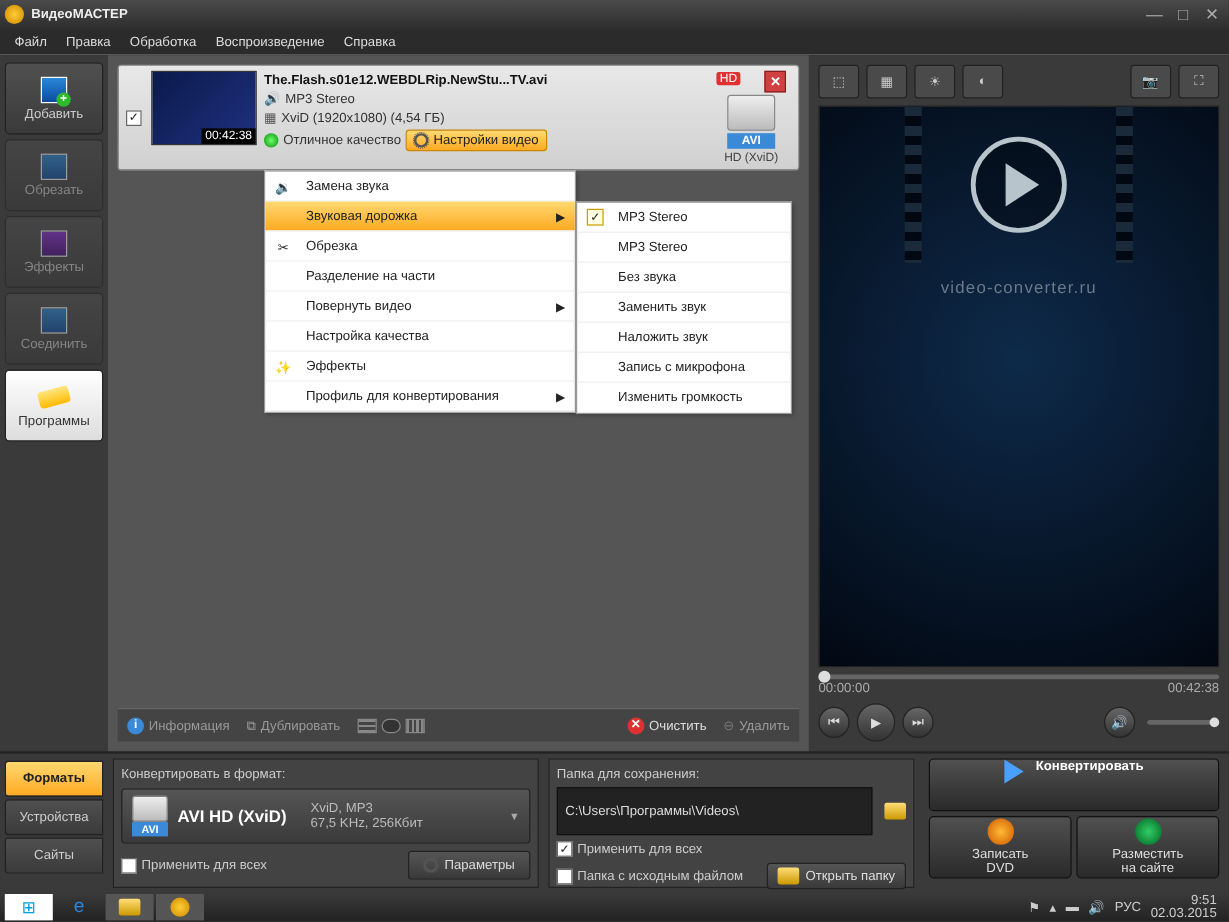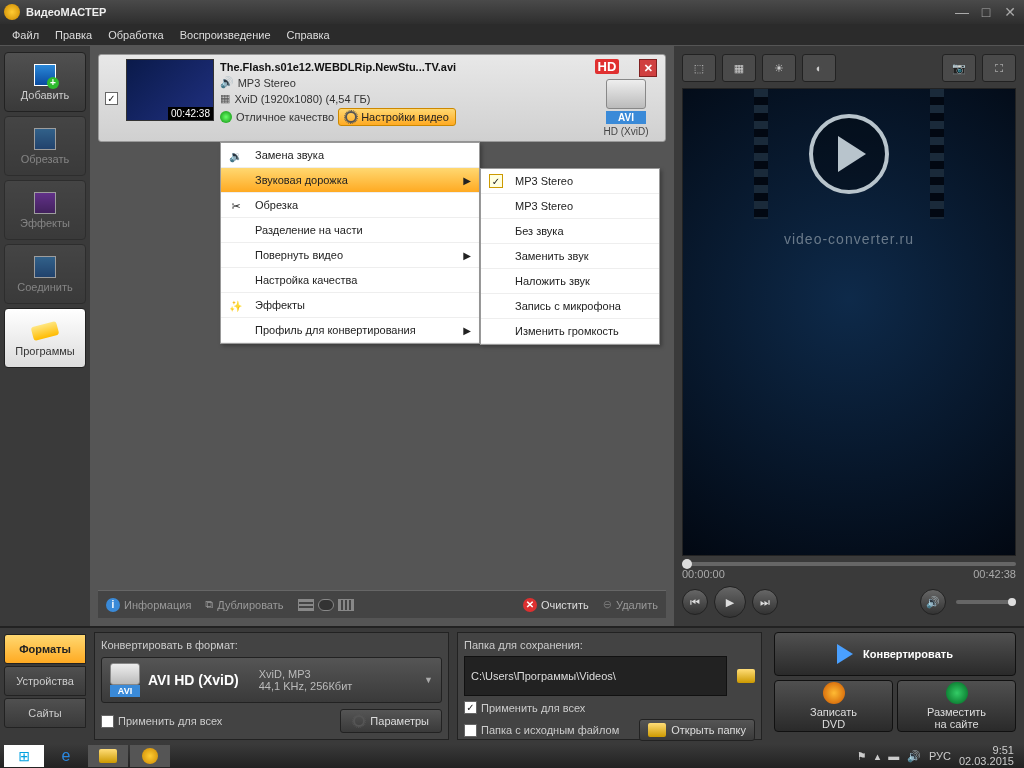--- a/index.html
+++ b/index.html
@@ -34,21 +34,21 @@
 .thumb { width:88px; height:62px; background:linear-gradient(135deg,#0a1a4a,#203080); border:1px solid #333; position:relative; }
 .thumb-time { position:absolute; bottom:0; right:0; background:#000; color:#fff; font-size:10px; padding:1px 3px; }
 .file-meta { flex:1; display:flex; flex-direction:column; gap:3px; padding-top:2px; }
 .file-meta .fname { font-weight:bold; color:#111; }
 .meta-line { display:flex; align-items:center; gap:4px; color:#333; }
 .q-dot { width:12px; height:12px; border-radius:50%; background:radial-gradient(#6aff6a,#0a8a0a); }
 .pillbtn { background:linear-gradient(#ffd871,#ffaa22); border:1px solid #cc8800; border-radius:3px; padding:2px 6px; display:flex; align-items:center; gap:4px; color:#222; cursor:pointer; }
 .gear { width:12px; height:12px; border:2px solid #555; border-radius:50%; position:relative; }
 .gear:before { content:""; position:absolute; inset:-3px; border:1px dotted #555; border-radius:50%; }
 .fmtbox { width:70px; display:flex; flex-direction:column; align-items:center; gap:2px; }
-.badge-hd { background:#e03030; color:#fff; font-size:13px; font-weight:bold; padding:0 3px; border-radius:2px; }
+.badge-hd { background:#e03030; color:#fff; font-size:10px; font-weight:normal; padding:0 3px; border-radius:2px; }
 .fmt-icon { width:40px; height:30px; background:linear-gradient(#eee,#bbb); border:1px solid #888; border-radius:3px; }
 .fmt-label { background:#3a8ad8; color:#fff; width:40px; text-align:center; font-size:10px; padding:1px 0; font-weight:bold; }
 .close-x { width:18px; height:18px; background:#d04040; color:#fff; border:1px solid #802020; display:flex; align-items:center; justify-content:center; font-weight:bold; cursor:pointer; font-size:11px; }
 
 
 .cmenu { position:absolute; background:#fff; border:1px solid #999; box-shadow:2px 2px 4px rgba(0,0,0,0.3); color:#222; z-index:10; }
 .cmenu1 { left:130px; top:96px; width:260px; }
 .cmenu2 { left:390px; top:122px; width:180px; }
 .mi { padding:6px 10px 6px 34px; cursor:pointer; position:relative; border-bottom:1px solid #eee; }
 .mi.hl { background:linear-gradient(#ffd871,#ffaa22); }
@@ -94,21 +94,21 @@
 .format-sel { flex:1; height:44px; background:linear-gradient(#555,#3a3a3a); border:1px solid #222; border-radius:3px; display:flex; align-items:center; padding:4px 8px; gap:8px; cursor:pointer; }
 .format-sel .big-label { color:#fff; font-size:14px; font-weight:bold; }
 .dd-arrow { margin-left:auto; color:#aaa; font-size:9px; }
 .cp-bottom { display:flex; gap:8px; align-items:center; }
 .mini-chk { display:flex; align-items:center; gap:4px; color:#ccc; }
 .param-btn { background:linear-gradient(#555,#3a3a3a); border:1px solid #222; border-radius:3px; padding:5px 12px; display:flex; align-items:center; gap:5px; color:#ddd; cursor:pointer; }
 .save-panel { width:305px; border:1px solid #222; margin:4px; padding:6px; background:#434343; display:flex; flex-direction:column; gap:5px; }
 .path-input { height:40px; background:#222; border:1px solid #111; display:flex; align-items:center; padding:0 6px; color:#ddd; }
 .folder-ic { width:18px; height:14px; background:linear-gradient(#ffdd77,#cc9900); border-radius:2px; margin-left:6px; }
 .right-actions { flex:1; padding:4px 8px; display:flex; flex-direction:column; gap:4px; }
-.convert-btn { height:44px; background:linear-gradient(#505050,#2a2a2a); border:1px solid #111; border-radius:4px; display:flex; align-items:center; justify-content:center; gap:10px; color:#fff; font-size:15px; font-weight:bold; cursor:pointer; }
+.convert-btn { height:44px; background:linear-gradient(#505050,#2a2a2a); border:1px solid #111; border-radius:4px; display:flex; justify-content:center; gap:10px; color:#fff; font-size:15px; font-weight:bold; cursor:pointer; }
 .cv-ic { width:0; height:0; border-left:16px solid #4aa0ff; border-top:10px solid transparent; border-bottom:10px solid transparent; }
 .ra-row { display:flex; gap:4px; }
 .ra-btn { flex:1; height:52px; background:linear-gradient(#505050,#2a2a2a); border:1px solid #111; border-radius:4px; display:flex; flex-direction:column; align-items:center; justify-content:center; color:#ddd; cursor:pointer; gap:2px; font-size:10px; text-align:center; }
 .ra-ic { width:22px; height:22px; border-radius:50%; }
 .ra-ic.dvd { background:radial-gradient(#ffbb33,#cc5500); }
 .ra-ic.web { background:radial-gradient(#33cc66,#006622); }
 
 
 .taskbar { height:24px; background:linear-gradient(#3a3a3a,#222); display:flex; align-items:center; padding:0 4px; color:#ccc; }
 .tb-app { width:40px; height:22px; display:flex; align-items:center; justify-content:center; margin-right:2px; cursor:pointer; }
@@ -307,21 +307,21 @@
     <div class="format-sel">
       <div style="display:flex;flex-direction:column;align-items:center">
         <div class="fmt-icon" style="width:30px;height:22px"></div>
         <div class="fmt-label" style="width:30px;font-size:9px">AVI</div>
       </div>
       <div>
         <div class="big-label">AVI HD (XviD)</div>
       </div>
       <div style="color:#bbb;font-size:10px;line-height:12px;margin-left:12px">
         <div>XviD, MP3</div>
-        <div>44,1 KHz,  256Кбит</div>
+        <div>67,5 KHz,  256Кбит</div>
       </div>
       <div class="dd-arrow">▼</div>
     </div>
     <div class="cp-bottom">
       <div class="mini-chk">
           <div class="chkbox"></div>
           <span>Применить для всех</span>
         </div>
       <div style="flex:1"></div>
       <div class="param-btn">

